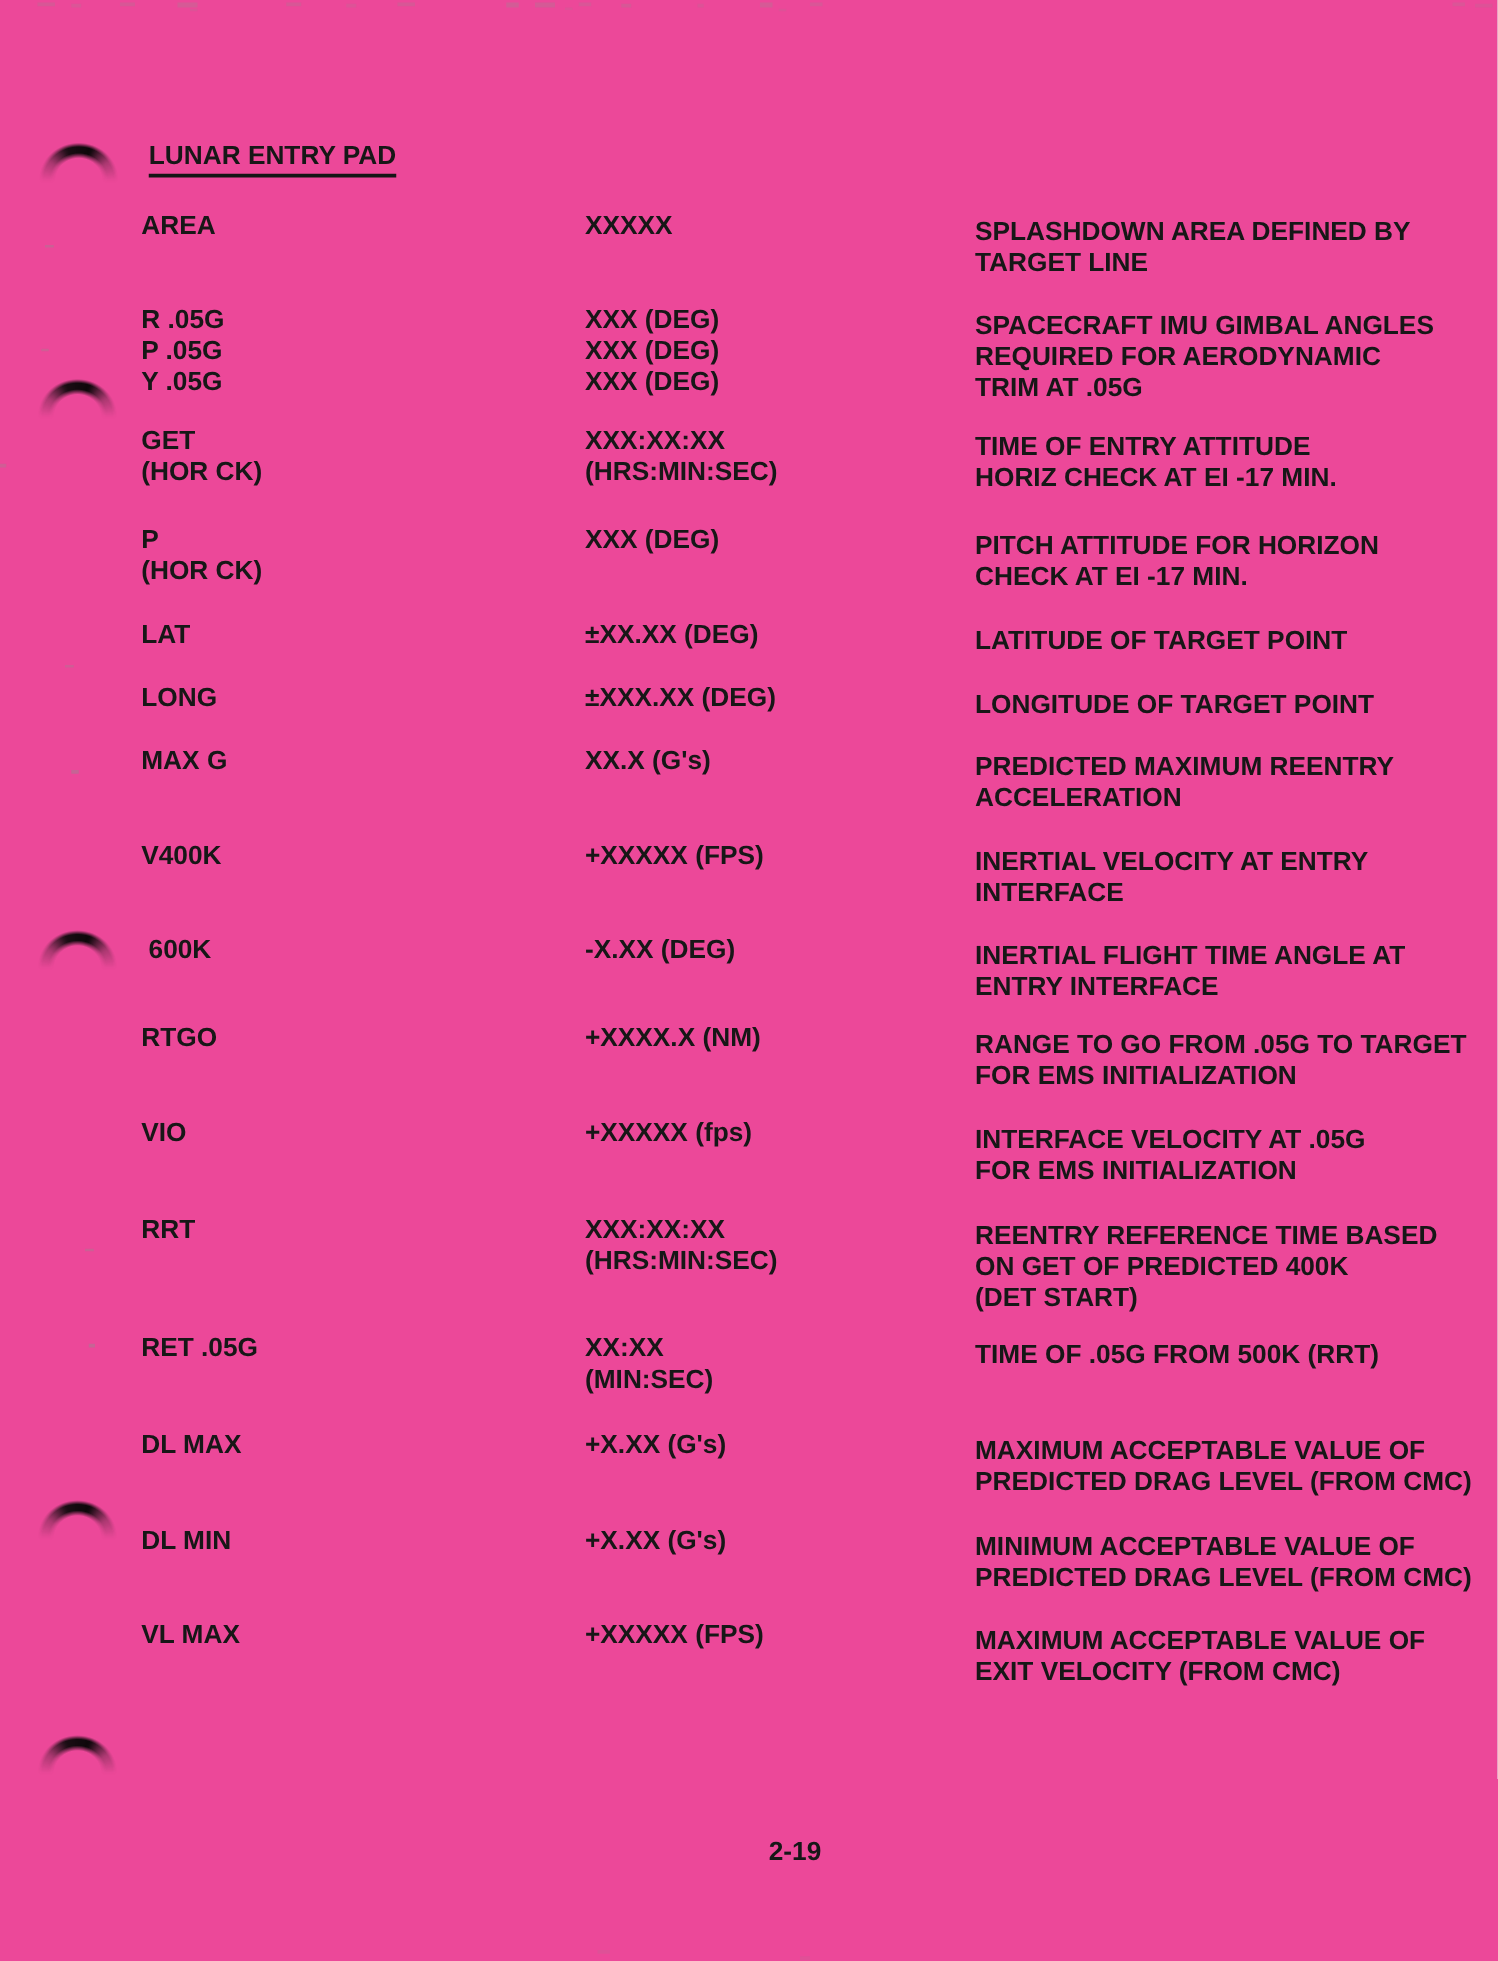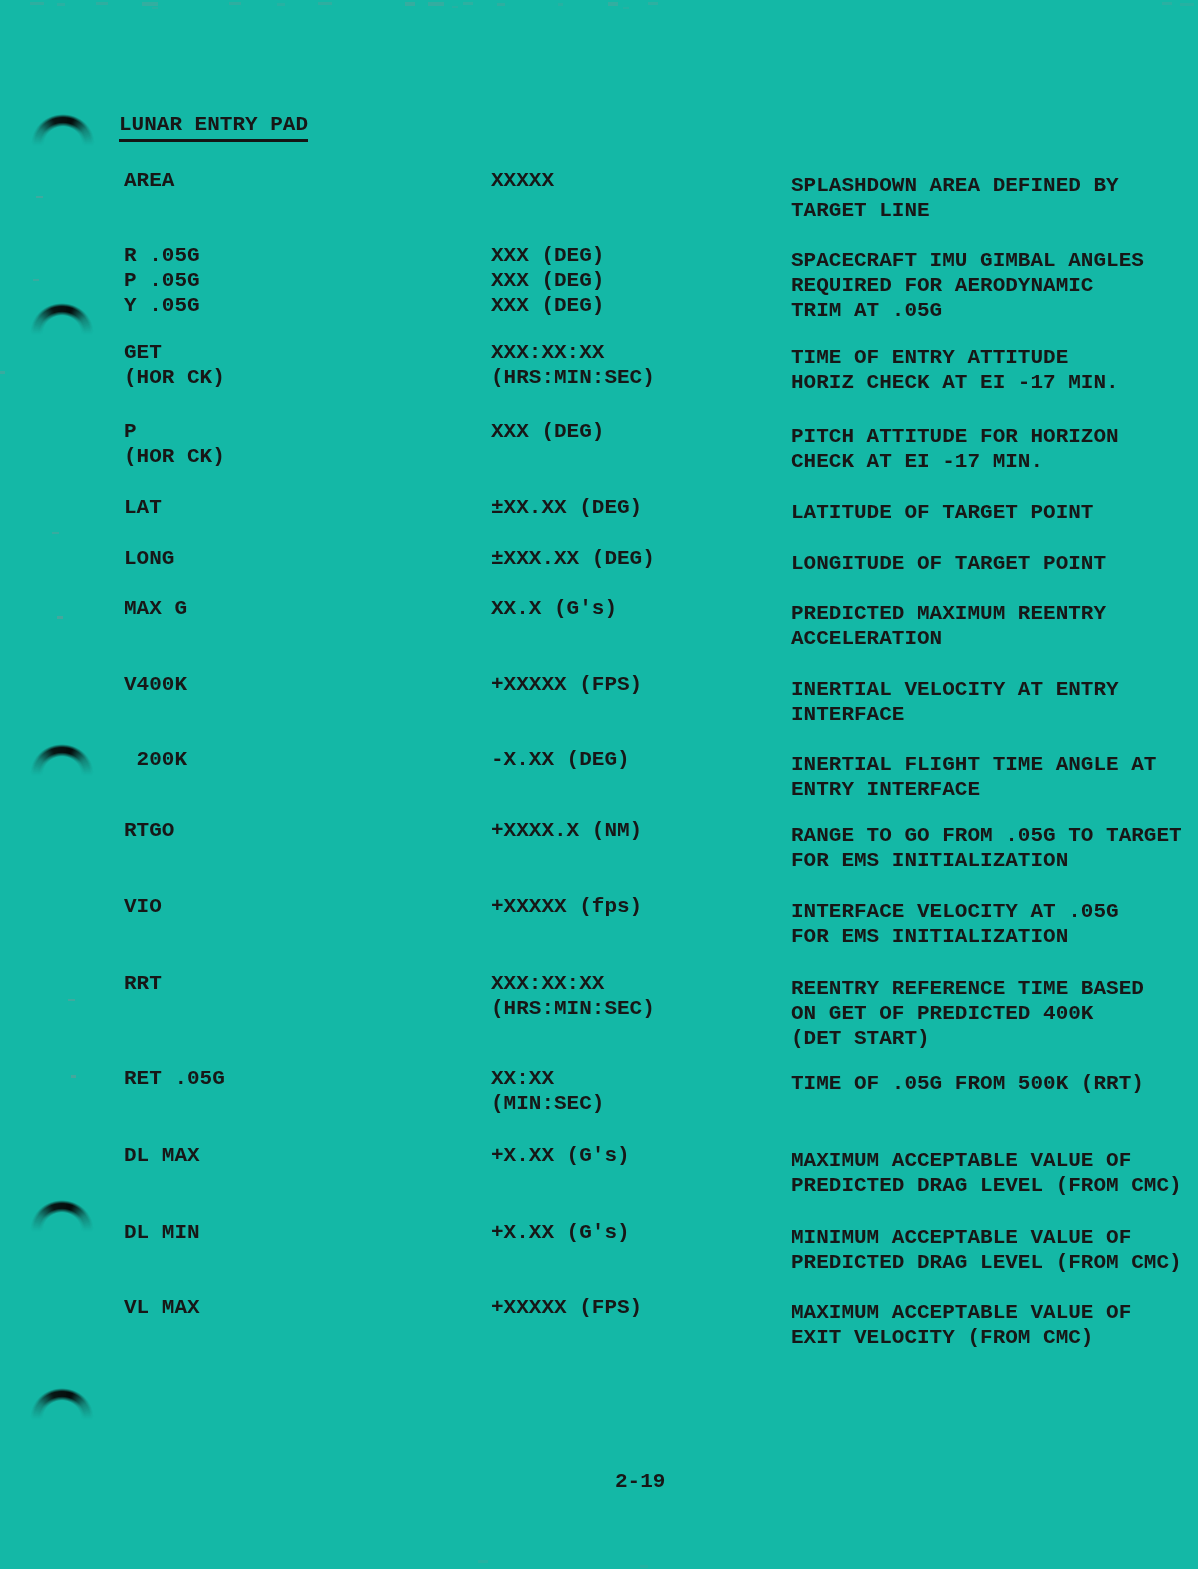--- a/index.html
+++ b/index.html
@@ -4,23 +4,23 @@
 <style>
   html, body {
     margin: 0;
     padding: 0;
     background: #e9e9e9;
   }
   .page {
     position: relative;
     width: 1198px;
     height: 1569px;
-    background: #14b8a6;
+    background: #ec4899;
     overflow: hidden;
-    font-family: Liberation Mono, monospace;
+    font-family: Liberation Sans, sans-serif;
     color: #171717;
   }
   .doc-title {
     position: absolute;
     left: 119px;
     top: 112px;
     font-size: 21px;
     font-weight: bold;
     line-height: 25px;
     letter-spacing: 0;
@@ -35,24 +35,23 @@
     height: 0;
   }
   .cell {
     position: absolute;
     top: 0;
     font-size: 21px;
     font-weight: bold;
     line-height: 25px;
     white-space: pre-wrap;
     letter-spacing: 0;
-    margin-left: 11px;
   }
   .cell.label { left: 113px; width: 340px; }
-  .cell.value { left: 480px; width: 285px; }
+  .cell.value { left: 468px; width: 285px; }
   .cell.desc  { left: 780px; width: 430px; top: 5px; }
   .page-number {
     position: absolute;
     left: 615px;
     top: 1469px;
     font-size: 21px;
     font-weight: bold;
     line-height: 25px;
     white-space: pre;
   }
@@ -180,21 +179,21 @@
   </div>
 
   <div class="row" style="top:672px;">
     <span class="cell label">V400K</span>
     <span class="cell value">+XXXXX (FPS)</span>
     <span class="cell desc">INERTIAL VELOCITY AT ENTRY
 INTERFACE</span>
   </div>
 
   <div class="row" style="top:747px;">
-    <span class="cell label"> 200K</span>
+    <span class="cell label"> 600K</span>
     <span class="cell value">-X.XX (DEG)</span>
     <span class="cell desc">INERTIAL FLIGHT TIME ANGLE AT
 ENTRY INTERFACE</span>
   </div>
 
   <div class="row" style="top:818px;">
     <span class="cell label">RTGO</span>
     <span class="cell value">+XXXX.X (NM)</span>
     <span class="cell desc">RANGE TO GO FROM .05G TO TARGET
 FOR EMS INITIALIZATION</span>

